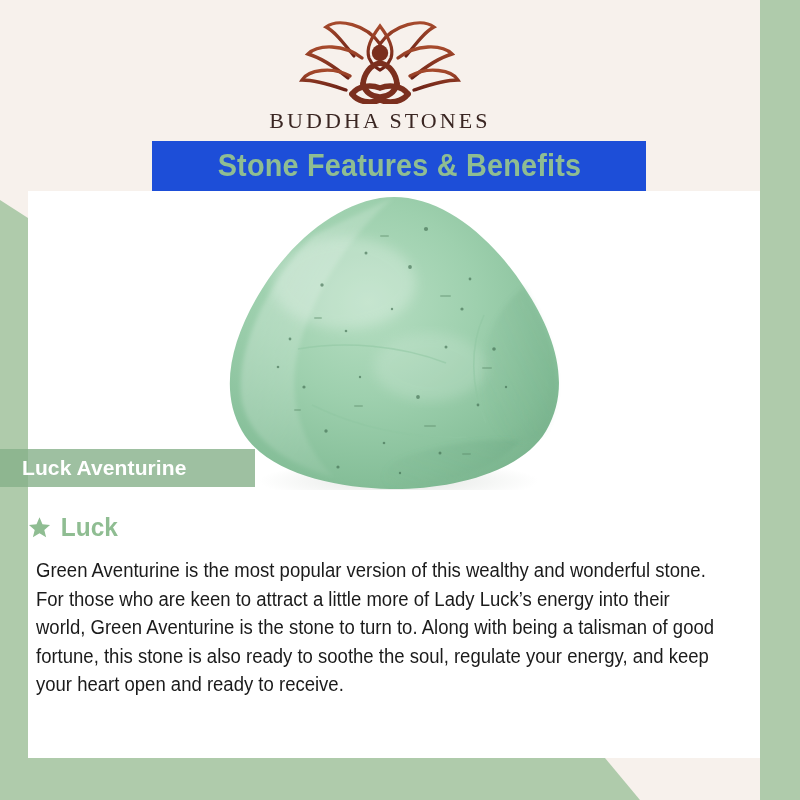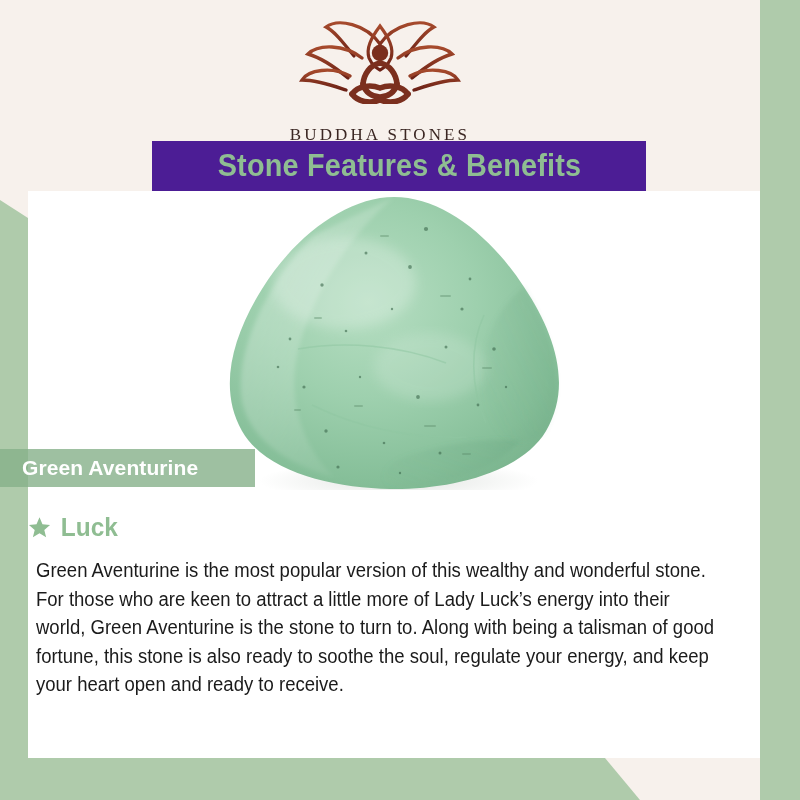--- a/index.html
+++ b/index.html
@@ -30,29 +30,29 @@
   
   .header{
     position:absolute;left:0;top:0;width:760px;height:200px;
   }
   .logo{
     position:absolute;left:0;right:0;top:18px;
     display:flex;flex-direction:column;align-items:center;
   }
   .logo-mark{width:176px;height:86px;display:block;}
   .logo-word{
-    margin-top:21px;
+    margin-top:4px;
     font-family:"Liberation Serif", serif;
-    font-size:17px;letter-spacing:3.1px;
+    font-size:22px;letter-spacing:3.1px;
     color:#3a2622;font-weight:400;
   }
 
   .title-banner{
     position:absolute;left:152px;top:141px;width:494px;height:50px;
-    background:#4c1d95;
+    background:#1d4ed8;
     display:flex;align-items:center;justify-content:center;
   }
   .title-text{
     font-family:"Liberation Sans", sans-serif;
     font-weight:bold;
     font-size:31px;
     letter-spacing:.2px;
     color:#8fbd92;
     transform:scaleX(.93);
     white-space:nowrap;
@@ -247,21 +247,21 @@
           <rect x="160" y="214" width="9" height="2" rx="1"></rect>
           <rect x="230" y="234" width="12" height="2" rx="1"></rect>
           <rect x="100" y="218" width="7" height="2" rx="1"></rect>
           <rect x="268" y="262" width="9" height="2" rx="1"></rect>
         </g>
       </svg>
     </div>
   </div>
 
   <div class="stone-label">
-    <span>Green Aventurine</span>
+    <span>Luck Aventurine</span>
   </div>
 
   <div class="content">
 
     <div class="benefits">
 
       <div class="benefit">
         <svg class="star" viewBox="0 0 24 24">
           <polygon points="12,1.4 15.1,8.7 23,9.3 17,14.5 18.9,22.3 12,18 5.1,22.3 7,14.5 1,9.3 8.9,8.7" fill="#8fbd92"></polygon>
         </svg>

